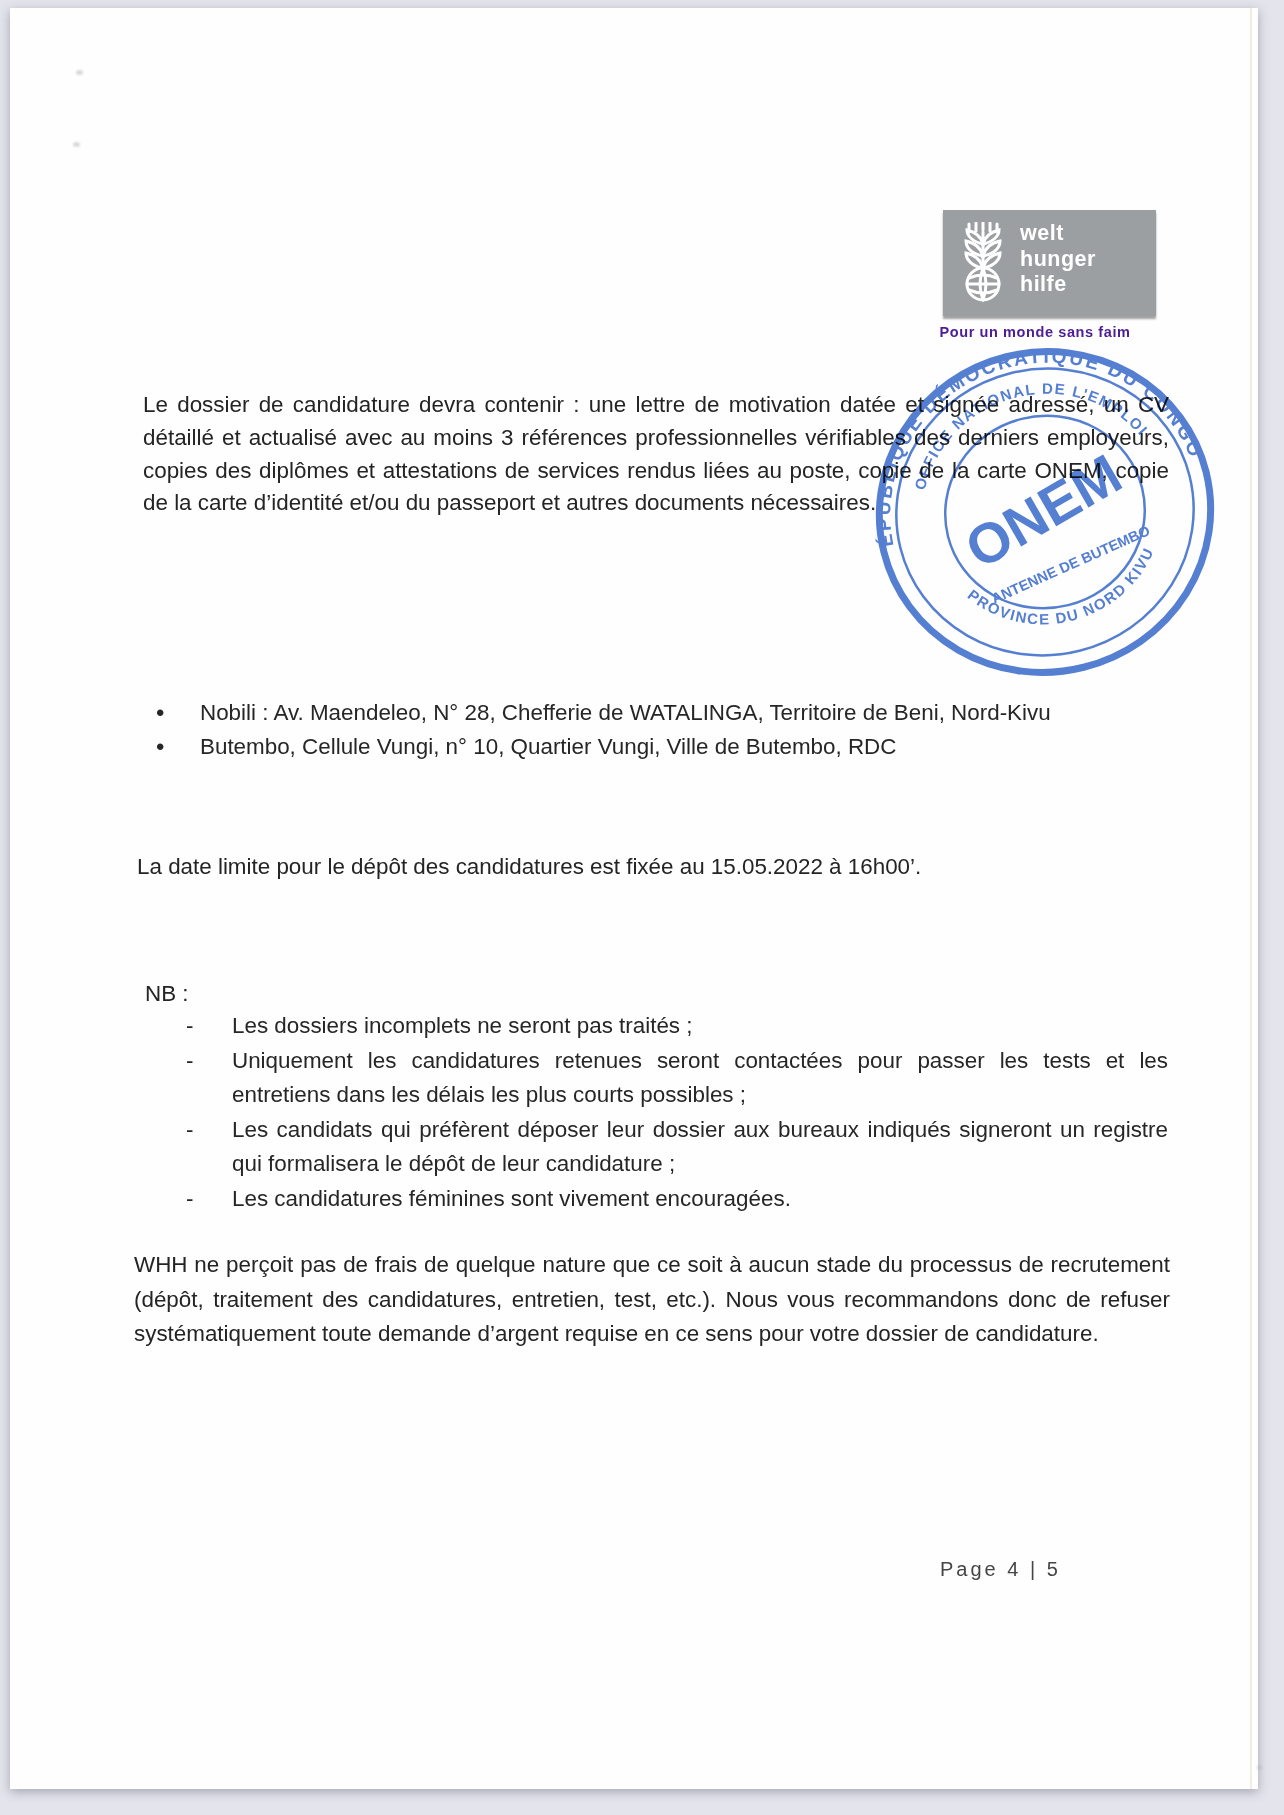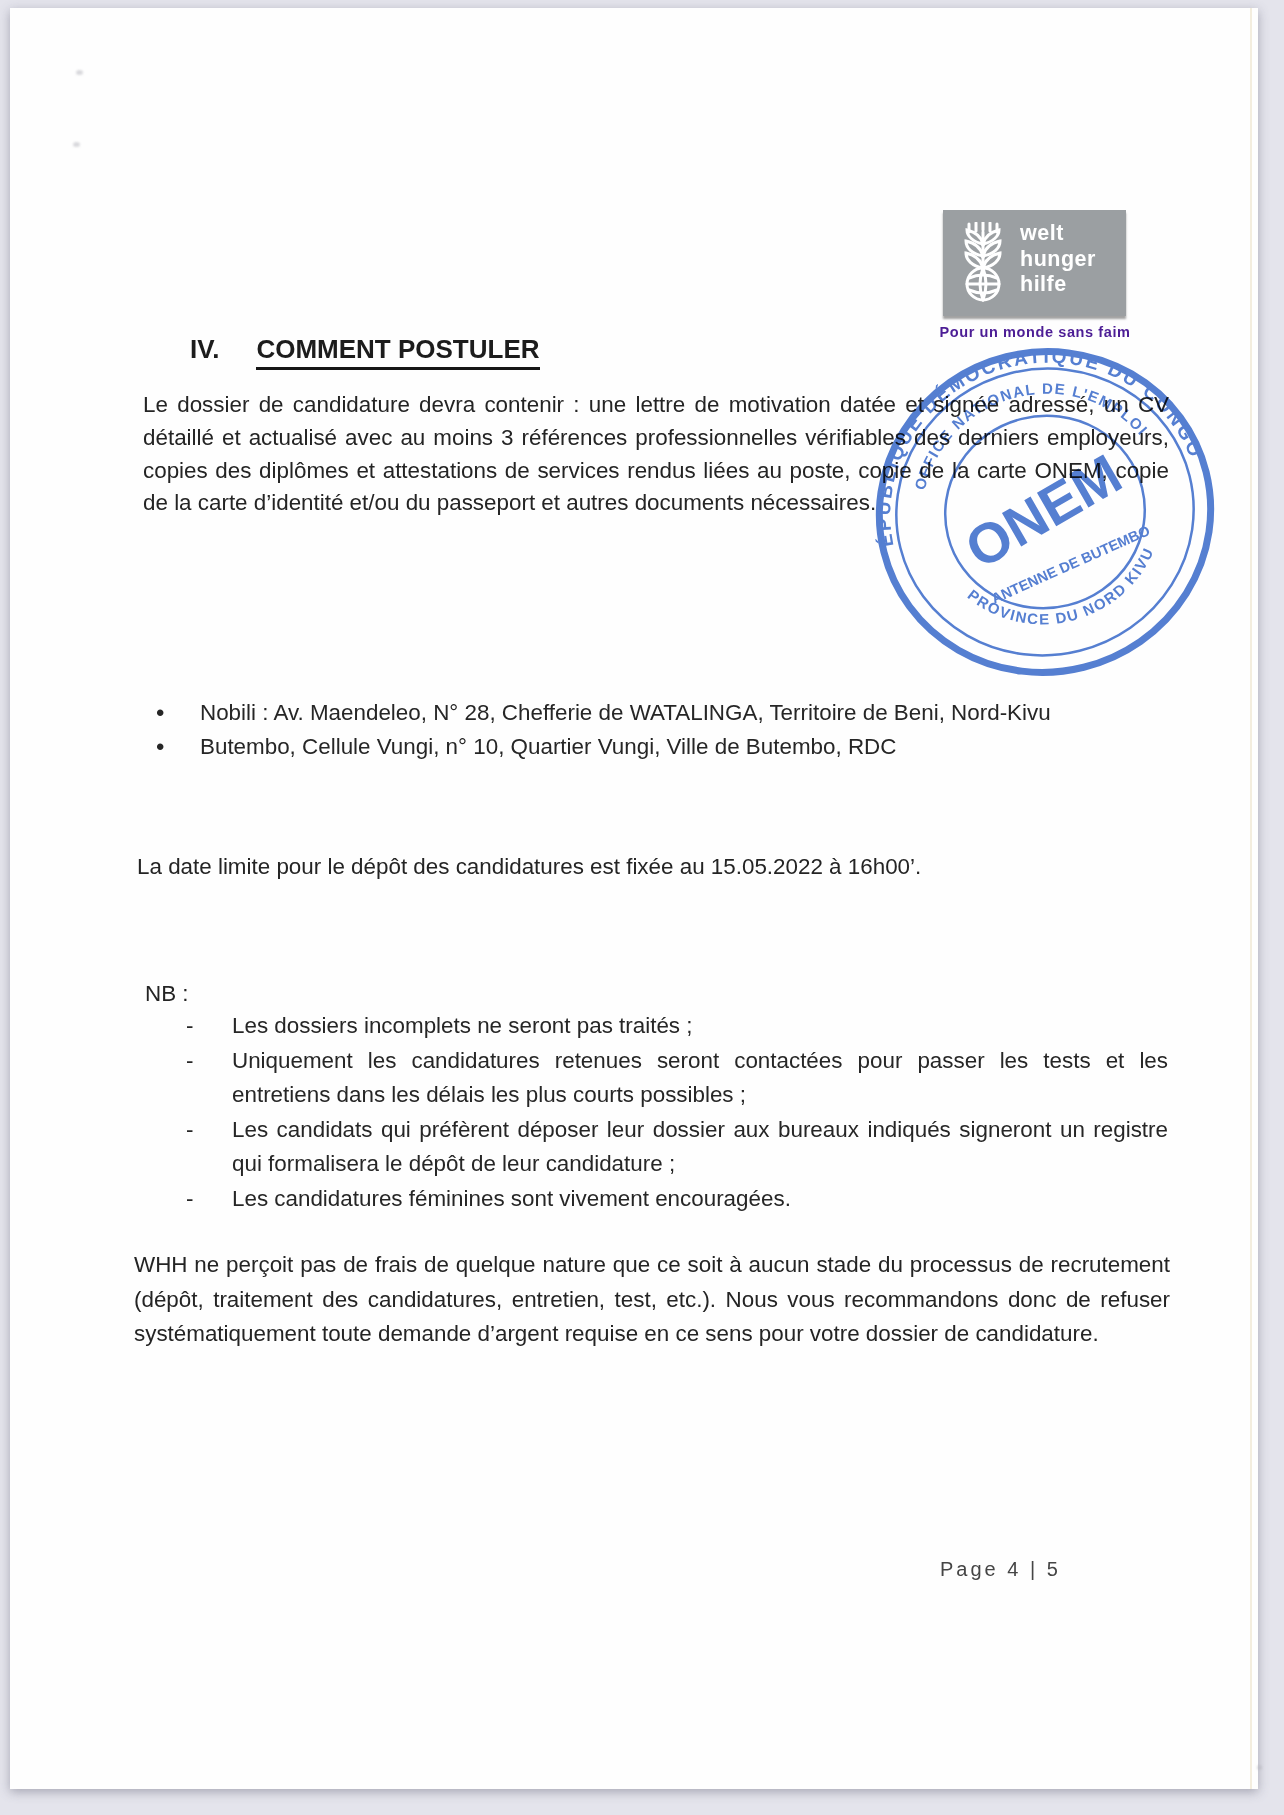--- a/index.html
+++ b/index.html
@@ -4,21 +4,21 @@
 <style>
   html,body{margin:0;padding:0;background:#e6e6ee;}
   #screen{position:relative;width:1284px;height:1815px;background:#e4e4ec;overflow:hidden;
           font-family:"Liberation Sans","DejaVu Sans",sans-serif;color:#262626;}
   #page{position:absolute;left:10px;top:8px;width:1248px;height:1781px;background:#fefefe;
         box-shadow:0 3px 10px rgba(90,90,110,.45);}
   .abs{position:absolute;}
   
   .speck{position:absolute;width:7px;height:5px;background:#b9b9c0;border-radius:50%;filter:blur(1px);opacity:.55;}
   
-  .logo-box{position:absolute;left:933px;top:202px;width:183px;height:106px;background:#9b9fa2;
+  .logo-box{position:absolute;left:933px;top:202px;width:213px;height:106px;background:#9b9fa2;
             box-shadow:0 3px 2px rgba(70,70,70,.5);}
   .logo-words{position:absolute;left:77px;top:11px;color:#fff;font-weight:bold;
               font-size:21.5px;line-height:25.5px;letter-spacing:.5px;}
   .logo-tagline{position:absolute;left:925px;top:316px;width:200px;text-align:center;
                 color:#4c1d95;font-weight:bold;font-size:14.5px;letter-spacing:.6px;}
   
   .heading{position:absolute;left:180px;top:326px;font-size:26px;font-weight:bold;color:#1c1c1c;}
   .heading .num{display:inline-block;margin-right:37px;}
   .heading .ttl{border-bottom:3.5px solid #161616;padding-bottom:3px;}
   
@@ -74,23 +74,20 @@
         </g>
       </svg>
       <div class="logo-words">
         <div>welt</div>
         <div>hunger</div>
         <div>hilfe</div>
       </div>
     </div>
     <div class="logo-tagline">Pour un monde sans faim</div>
 
-    <div class="heading">
-      <span class="num">IV.</span><span class="ttl">COMMENT POSTULER</span>
-    </div>
 
     <div class="para" style="left:133px;top:381px;width:1026px;">Le dossier de candidature devra contenir : une lettre de motivation datée et signée adressé, un CV détaillé et actualisé avec au moins 3 références professionnelles vérifiables des derniers employeurs, copies des diplômes et attestations de services rendus liées au poste, copie de la carte ONEM, copie de la carte d’identité et/ou du passeport et autres documents nécessaires.</div>
 
     <svg class="stamp" viewBox="0 0 374 348">
       <g transform="rotate(-14 187 174)" color="#2f62c8">
         <ellipse cx="187" cy="174" rx="166" ry="160" fill="none" stroke="currentColor" stroke-width="7"></ellipse>
         <ellipse cx="187" cy="174" rx="149" ry="143" fill="none" stroke="currentColor" stroke-width="2.5"></ellipse>
         <ellipse cx="187" cy="174" rx="100" ry="96" fill="none" stroke="currentColor" stroke-width="2.5"></ellipse>
         <defs>
           <path id="arcOuter" d="M 32,174 A 155 149 0 0 1 342,174"></path>

